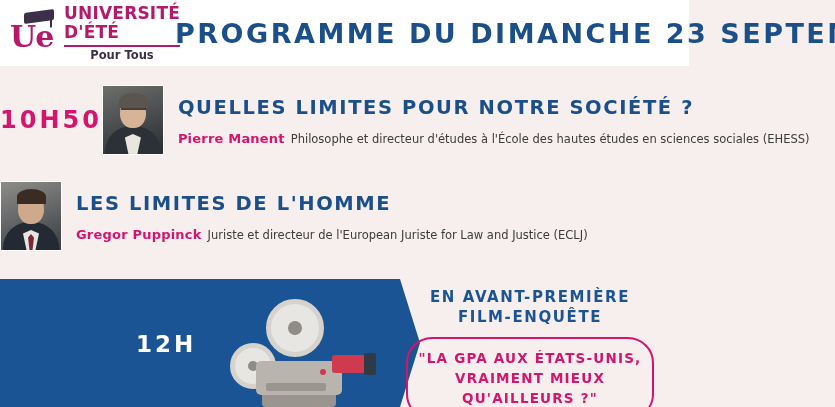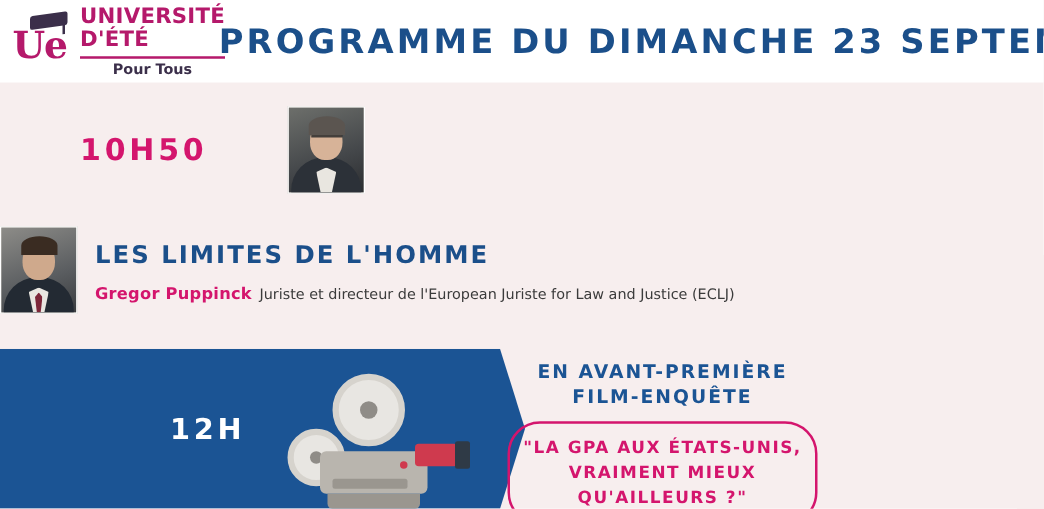--- a/index.html
+++ b/index.html
@@ -11,21 +11,21 @@
   #page {
     position: relative;
     width: 835px; height: 407px;
     background: #f7eeee;
   }
 
   
   .header {
     position: absolute;
     left: 0; top: 0;
-    width: 835px; height: 66px;
+    width: 689px; height: 66px;
     background: #ffffff;
     display: flex;
     align-items: center;
   }
   .logo {
     position: relative;
     width: 175px; height: 66px;
     display: flex;
     align-items: center;
     padding-left: 10px;
@@ -359,20 +359,26 @@
 
     <div class="session s1">
       <div class="time">10H50</div>
       <div class="portrait p1">
         <div class="bg"></div>
         <div class="body"></div>
         <div class="shirt"></div>
         <div class="head"></div>
         <div class="hair"></div>
         <div class="glasses"></div>
+      </div>
+      <div class="session-text">
+        <div class="session-title">QUELLES LIMITES POUR NOTRE SOCIÉTÉ ?</div>
+        <div class="speaker-line">
+          <span class="speaker-name">Pierre Manent</span><span class="speaker-role">Philosophe et directeur d'études à l'École des hautes études en sciences sociales (EHESS)</span>
+        </div>
       </div>
     </div>
 
     <div class="session s2">
       <div class="portrait p2">
         <div class="bg"></div>
         <div class="body"></div>
         <div class="shirt"></div>
         <div class="tie"></div>
         <div class="head"></div>

